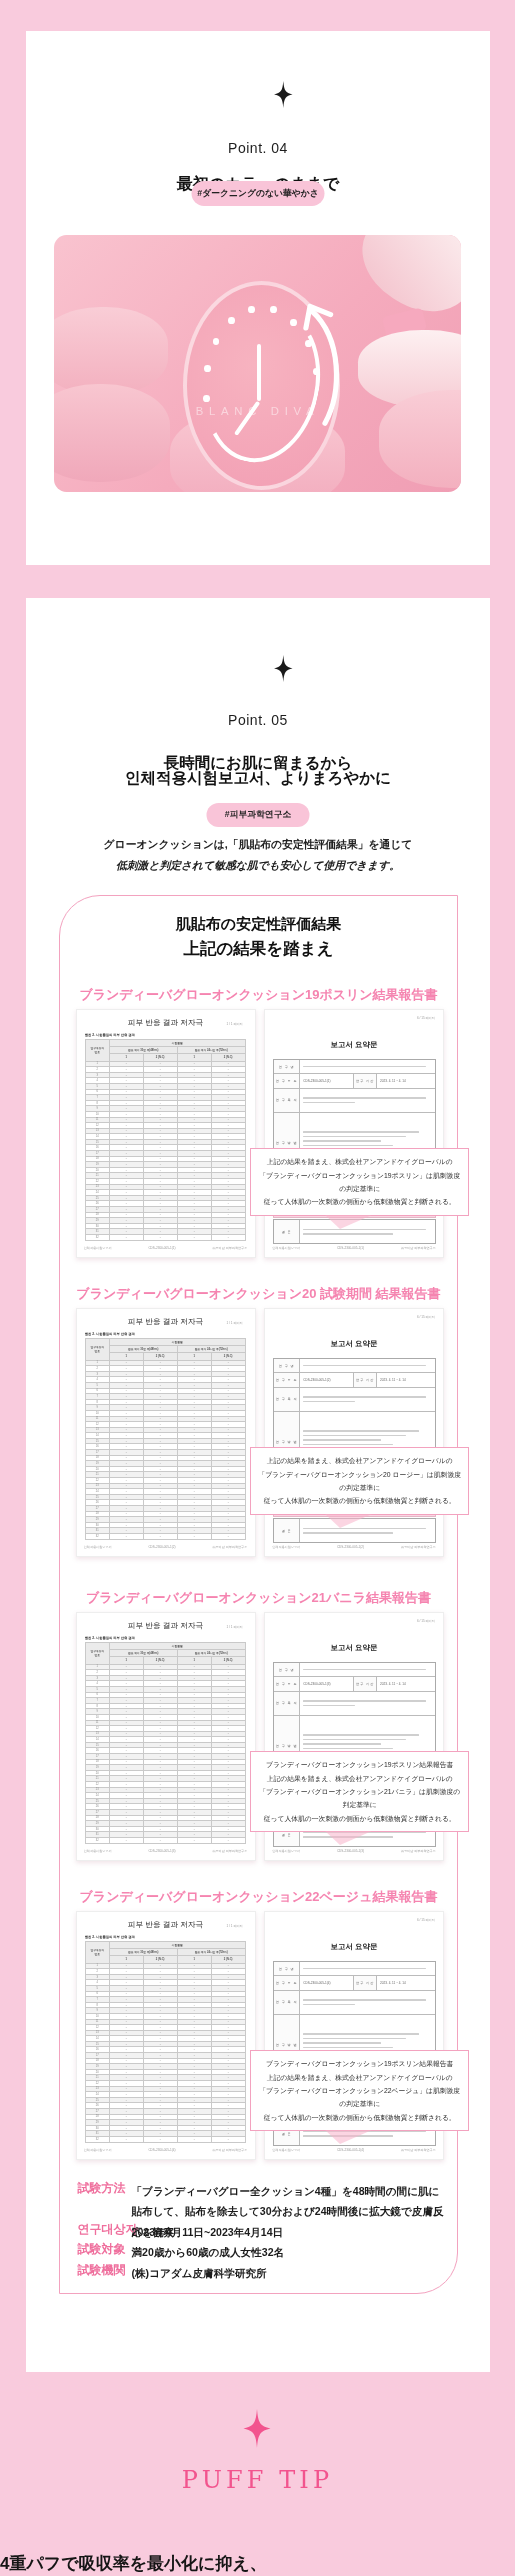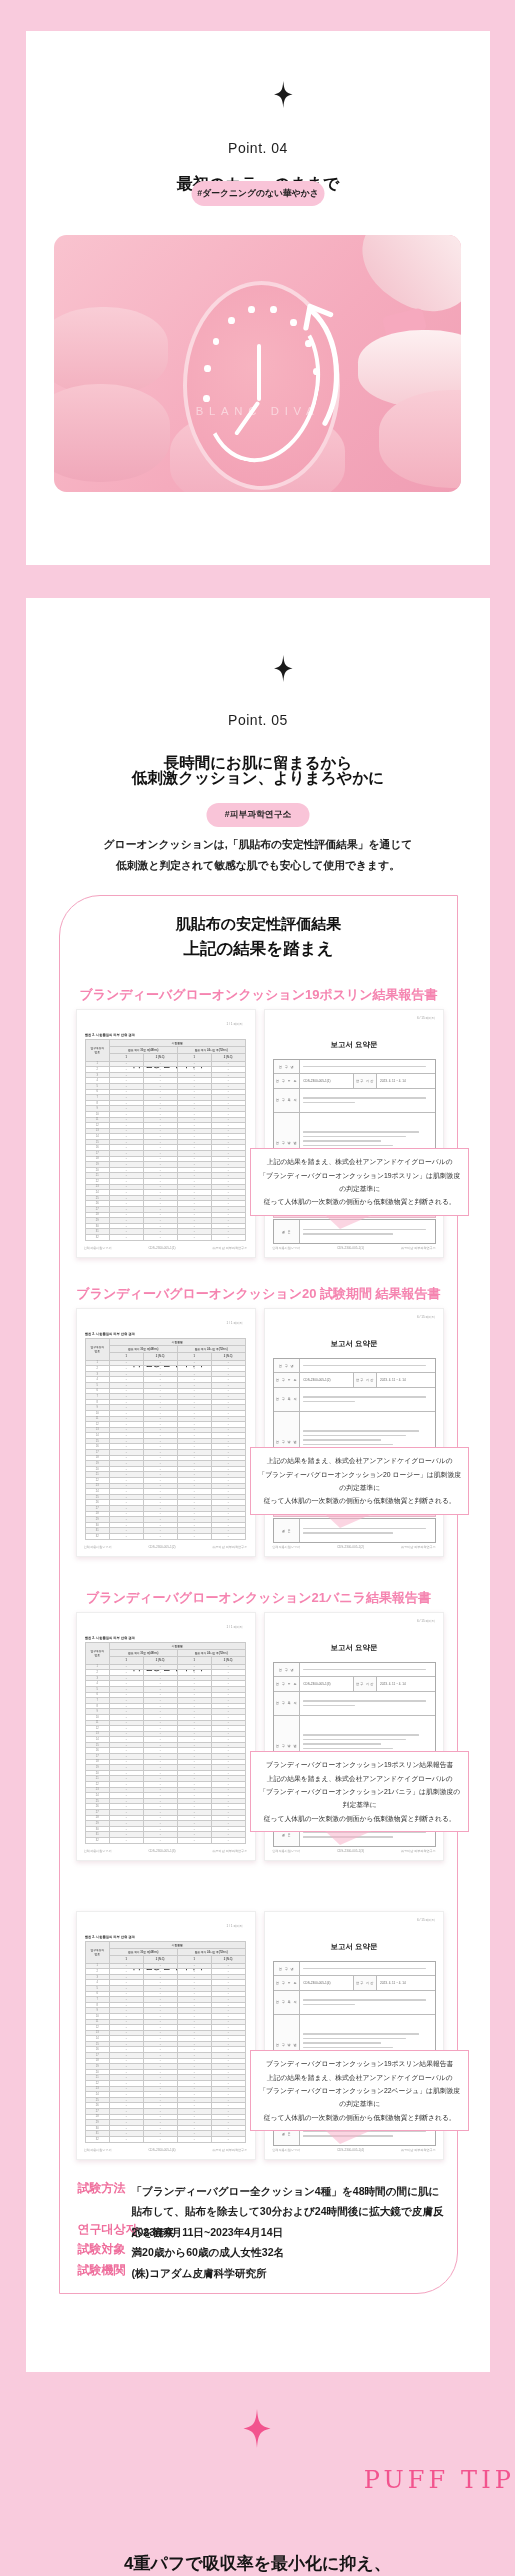--- a/index.html
+++ b/index.html
@@ -28,21 +28,21 @@
   
   .result-box{position:absolute;left:33px;top:297px;width:397px;height:1397px;border:1.5px solid #f3a2bf;
               border-radius:41px 0 41px 0;background:#fff;}
   .rb-title1{font-size:15px;font-weight:600;color:#111;}
   .rb-title2{font-size:16.5px;font-weight:800;color:#111;}
   .doc-section{position:absolute;left:0;width:100%;}
   .sec-heading{position:absolute;top:0;left:0;right:0;text-align:center;font-size:13px;font-weight:800;color:#f584b0;}
   .docpage{position:absolute;top:23px;height:247px;width:178px;background:#fff;border:0.5px solid #eee;
            box-shadow:0 1.5px 4.6px rgba(170,100,130,.18);}
   .ldoc{left:15.5px;} .rdoc{left:204px;}
-  .ltitle{position:absolute;top:8.2px;left:0;right:0;text-align:center;font-size:7.7px;font-weight:700;color:#222;margin-top:42px;}
+  .ltitle{position:absolute;top:8.2px;left:0;right:0;text-align:center;font-size:7.7px;font-weight:400;color:#222;}
   .lpage-num{position:absolute;top:12.4px;left:150px;font-size:3.1px;color:#999;}
   .lcaption{position:absolute;top:23px;left:8.2px;font-size:3.3px;font-weight:700;color:#333;}
   .ltable{position:absolute;top:29px;left:8.2px;width:161px;border-collapse:collapse;table-layout:fixed;}
   .ltable th,.ltable td{border:0.5px solid #c9c9c9;padding:0;text-align:center;color:#555;}
   .ltable thead th{background:#ebebeb;font-size:2.7px;font-weight:700;height:6.2px;}
   .ltable th.subj{width:23px;white-space:pre-line;}
   .ltable td{font-size:2.6px;height:4.6px;color:#888;}
   .ltable tbody tr:nth-child(odd){background:#f2f2f2;}
   .doc-footer{position:absolute;top:236px;left:7.2px;right:7.2px;display:flex;justify-content:space-between;
               font-size:3.1px;color:#999;}
@@ -62,23 +62,23 @@
   .concl{position:absolute;top:209px;left:8.2px;width:161px;height:23px;border:0.5px solid #aaa;display:flex;}
   .callout{position:absolute;top:162px;left:190px;width:207px;background:#fff;border:1.5px solid #f3a2bf;
            padding:6.2px 5.2px;text-align:center;font-size:6.8px;line-height:13.4px;color:#2a2a2a;font-weight:500;z-index:5;}
   .callout::after{content:"";position:absolute;left:34%;bottom:-14px;width:0;height:0;
            border-left:15.5px solid transparent;border-right:32px solid transparent;border-top:14px solid rgba(247,178,203,.55);}
   .trow{position:absolute;left:17.5px;}
   .tlabel{position:absolute;left:0;top:0;font-size:12px;font-weight:700;color:#ef6f9d;}
   .tvalue{position:absolute;left:54px;top:0.5px;width:315px;font-size:10.6px;font-weight:700;color:#1c1c1c;line-height:20.6px;}
   
   .pufftip{position:absolute;left:0;top:2371px;width:515px;height:600px;}
-  .pufftip-title{position:absolute;top:95px;left:0;right:0;text-align:right;
+  .pufftip-title{position:absolute;top:95px;left:0;right:0;text-align:center;
       font-family:"DejaVu Serif","Liberation Serif",serif;font-size:24px;letter-spacing:4.1px;color:#f2548e;}
-  .puff-line{position:absolute;left:0;right:0;text-align:center;font-size:17px;font-weight:800;color:#151515;}
+  .puff-line{position:absolute;left:0;right:0;text-align:left;font-size:17px;font-weight:800;color:#151515;}
   svg{display:block;}
 </style>
 </head>
 <body>
 
 <div class="page">
 
   <section class="card" style="top:31px;height:534px;">
     <svg class="abs" style="left:247px;top:50px;" width="20.6" height="27" viewBox="0 0 40 52">
       <path d="M20 0 C21.5 19 24.5 23 38 26 C24.5 29 21.5 33 20 52 C18.5 33 15.5 29 2 26 C15.5 23 18.5 19 20 0 Z" fill="#1a1a1a"></path>
@@ -116,24 +116,24 @@
       <div class="brand-faint">BLANC DIVA</div>
     </div>
   </section>
 
   <section class="card" style="top:598px;height:1774px;">
     <svg class="abs" style="left:247px;top:57px;" width="20.6" height="27" viewBox="0 0 40 52">
       <path d="M20 0 C21.5 19 24.5 23 38 26 C24.5 29 21.5 33 20 52 C18.5 33 15.5 29 2 26 C15.5 23 18.5 19 20 0 Z" fill="#1a1a1a"></path>
     </svg>
     <div class="abs cx pt-label" style="top:114px;">Point. 05</div>
     <h2 class="abs cx pt-title" style="top:147px;margin:8px;font-size:15.5px;">長時間にお肌に留まるから</h2>
-    <h2 class="abs cx pt-title" style="top:170px;margin:0;font-size:15.5px;">低刺激クッション、よりまろやかに</h2>
+    <h2 class="abs cx pt-title" style="top:170px;margin:0;font-size:15.5px;">인체적용시험보고서、よりまろやかに</h2>
     <div class="pill" style="top:205px;width:103px;height:24px;font-size:8.8px;">#피부과학연구소</div>
     <div class="abs cx" style="top:240px;font-size:10.8px;font-weight:600;color:#222;">グローオンクッションは,「肌貼布の安定性評価結果」を通じて</div>
-    <div class="abs cx" style="top:261px;font-size:10.8px;font-weight:600;color:#222;">低刺激と判定されて敏感な肌でも安心して使用できます。</div>
+    <div class="abs cx" style="top:261px;font-size:10.8px;font-weight:600;color:#222;font-style:italic;">低刺激と判定されて敏感な肌でも安心して使用できます。</div>
 
     <div class="result-box">
       <div class="abs cx rb-title1" style="top:18.5px;">肌貼布の安定性評価結果</div>
       <div class="abs cx rb-title2" style="top:42px;">上記の結果を踏まえ</div>
 
       <div id="sections">
     <div class="doc-section" style="top: 90px; height: 299px;">
       <div class="sec-heading">ブランディーバグローオンクッション19ポスリン結果報告書</div>
 
       <div class="docpage ldoc">
@@ -1118,20 +1118,21 @@
 
       <div class="callout">
               <div>ブランディーバグローオンクッション19ポスリン結果報告書</div>
               <div>上記の結果を踏まえ、株式会社アンアンドケイグローバルの</div>
               <div>「ブランディーバグローオンクッション21バニラ」は肌刺激度の判定基準に</div>
               <div>従って人体肌の一次刺激の側面から低刺激物質と判断される。</div>
             </div>
     </div>
 
     <div class="doc-section" style="top: 992px; height: 299px;">
+      <div class="sec-heading">ブランディーバグローオンクッション22ベージュ結果報告書</div>
 
       <div class="docpage ldoc">
         <div class="ltitle">피부 반응 결과 저자극</div>
         <div class="lpage-num">1 / 1 페이지</div>
         <div class="lcaption">별첨 2. 시험물질의 피부 반응 결과</div>
         <table class="ltable">
           <thead>
             <tr>
               <th class="subj" rowspan="3">연구대상자
 번호</th>

